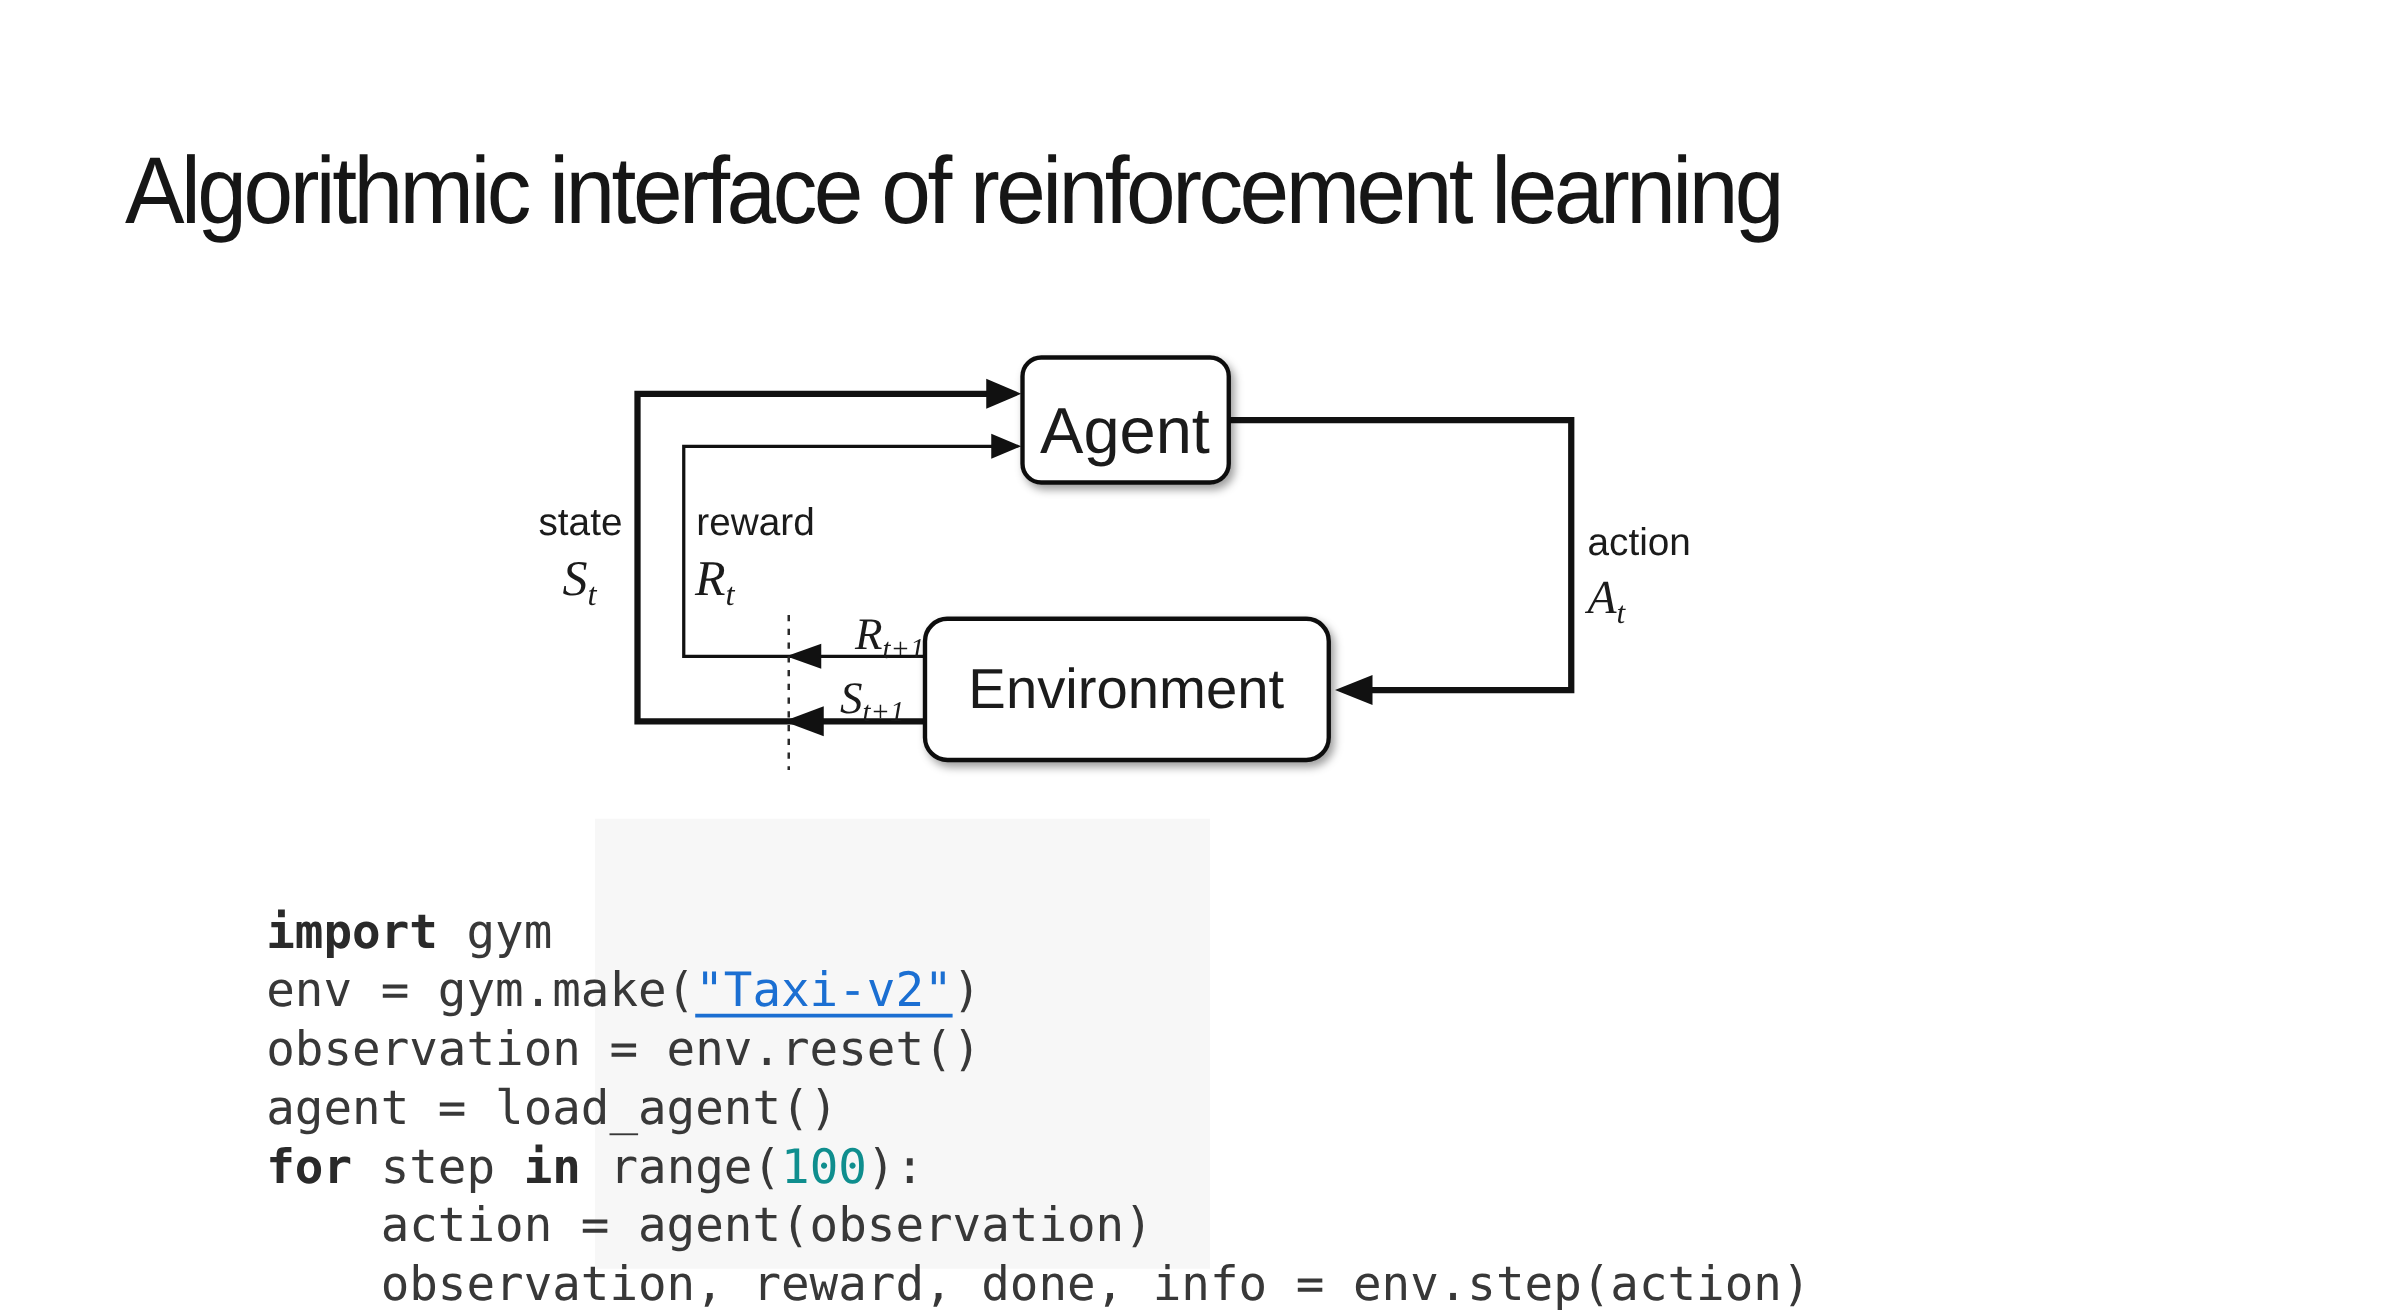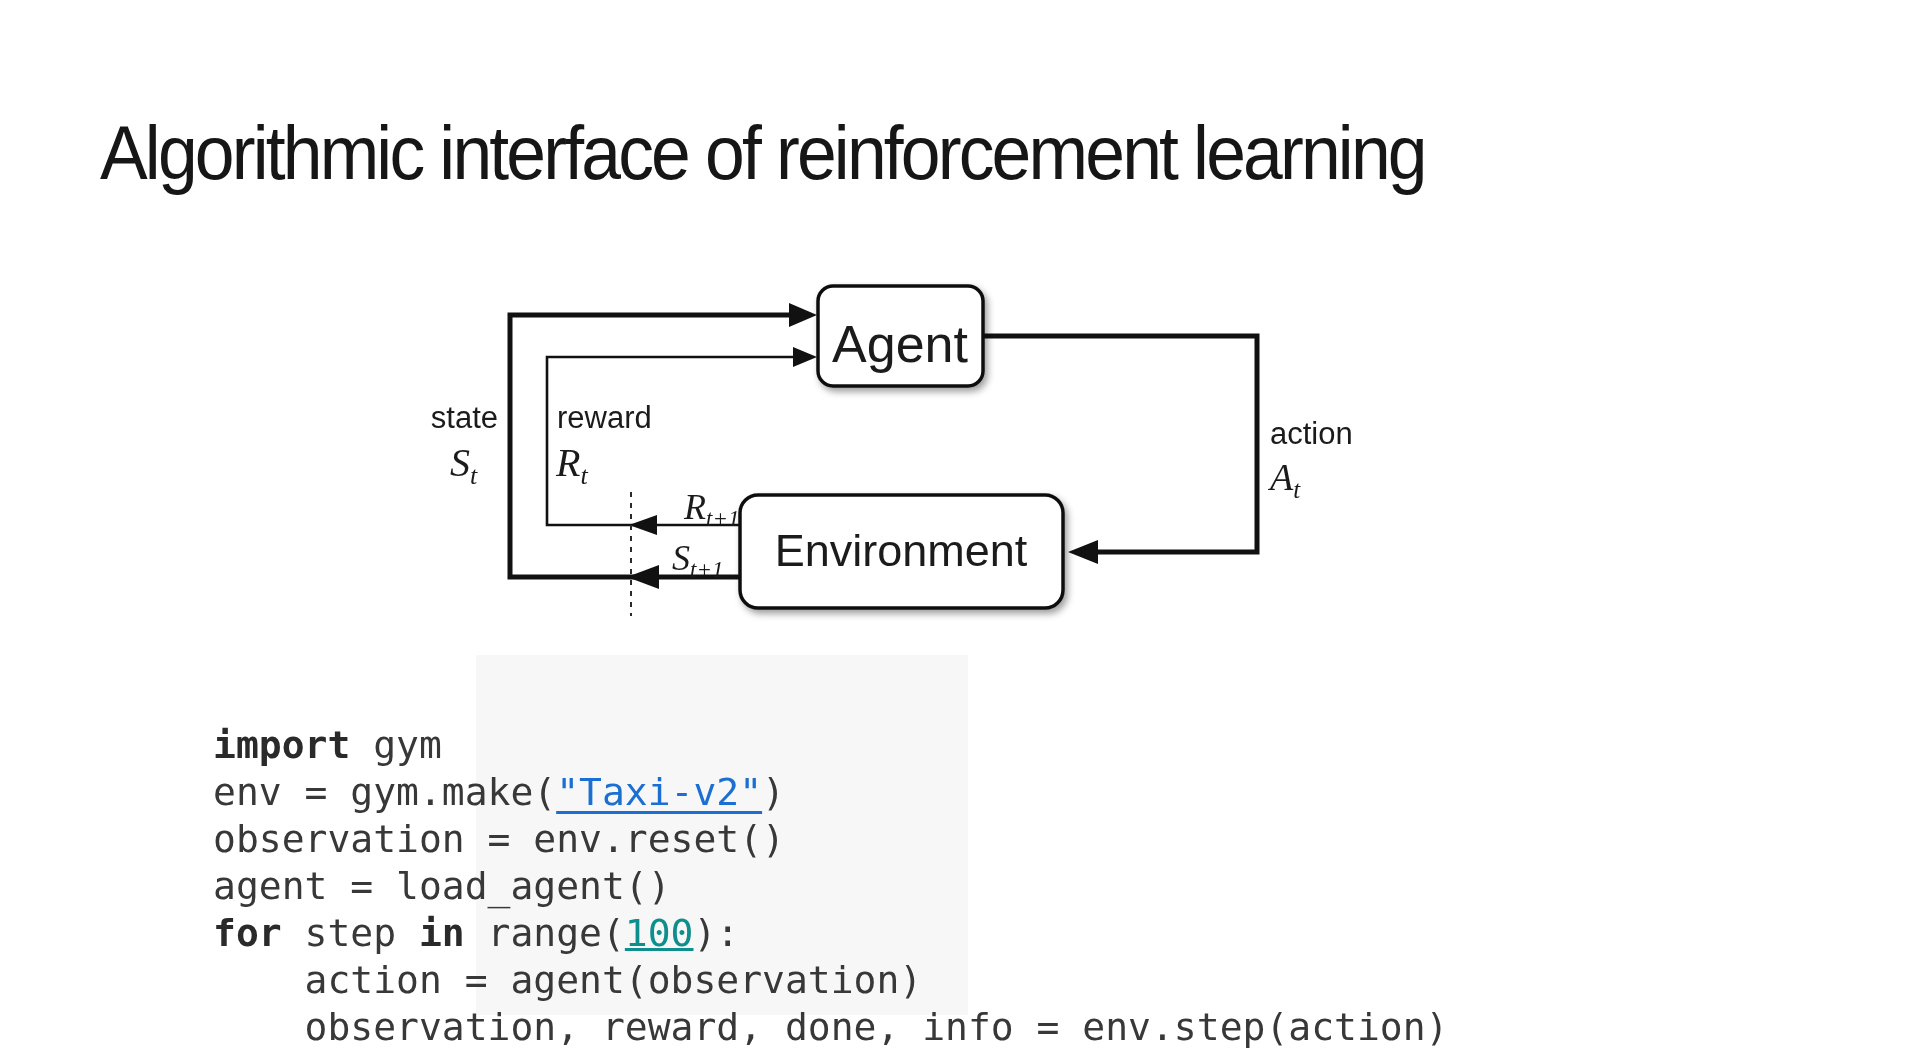--- a/index.html
+++ b/index.html
@@ -22,21 +22,21 @@
   }
   .code-block{
     position:absolute;left:213px;top:684px;
     font-family:"DejaVu Sans Mono","Liberation Mono",monospace;
     font-size:38px;line-height:47px;white-space:pre;
     color:var(--code-plain,#383838);
   }
   .code-block .seg-p{color:var(--code-plain,#383838);}
   .code-block .seg-kw{color:var(--code-keyword,#2a2a2a);font-weight:bold;text-align:center;}
   .code-block .seg-str{color:var(--code-string_link,#1b6fd2);text-decoration:underline;text-underline-offset:6px;}
-  .code-block .seg-num{color:var(--code-number,#0f8e8e);text-decoration:underline;}
+  .code-block .seg-num{color:var(--code-number,#0f8e8e);}
 </style>
 </head>
 <body style="--code-plain: #383838; --code-keyword: #2a2a2a; --code-string_link: #1b6fd2; --code-number: #0f8e8e;">
 
 <main>
 
   <h1 class="slide-title">Algorithmic interface of reinforcement learning</h1>
 
   <svg class="diagram-svg" viewBox="0 0 1920 1048" xmlns="http://www.w3.org/2000/svg">
     <defs>

